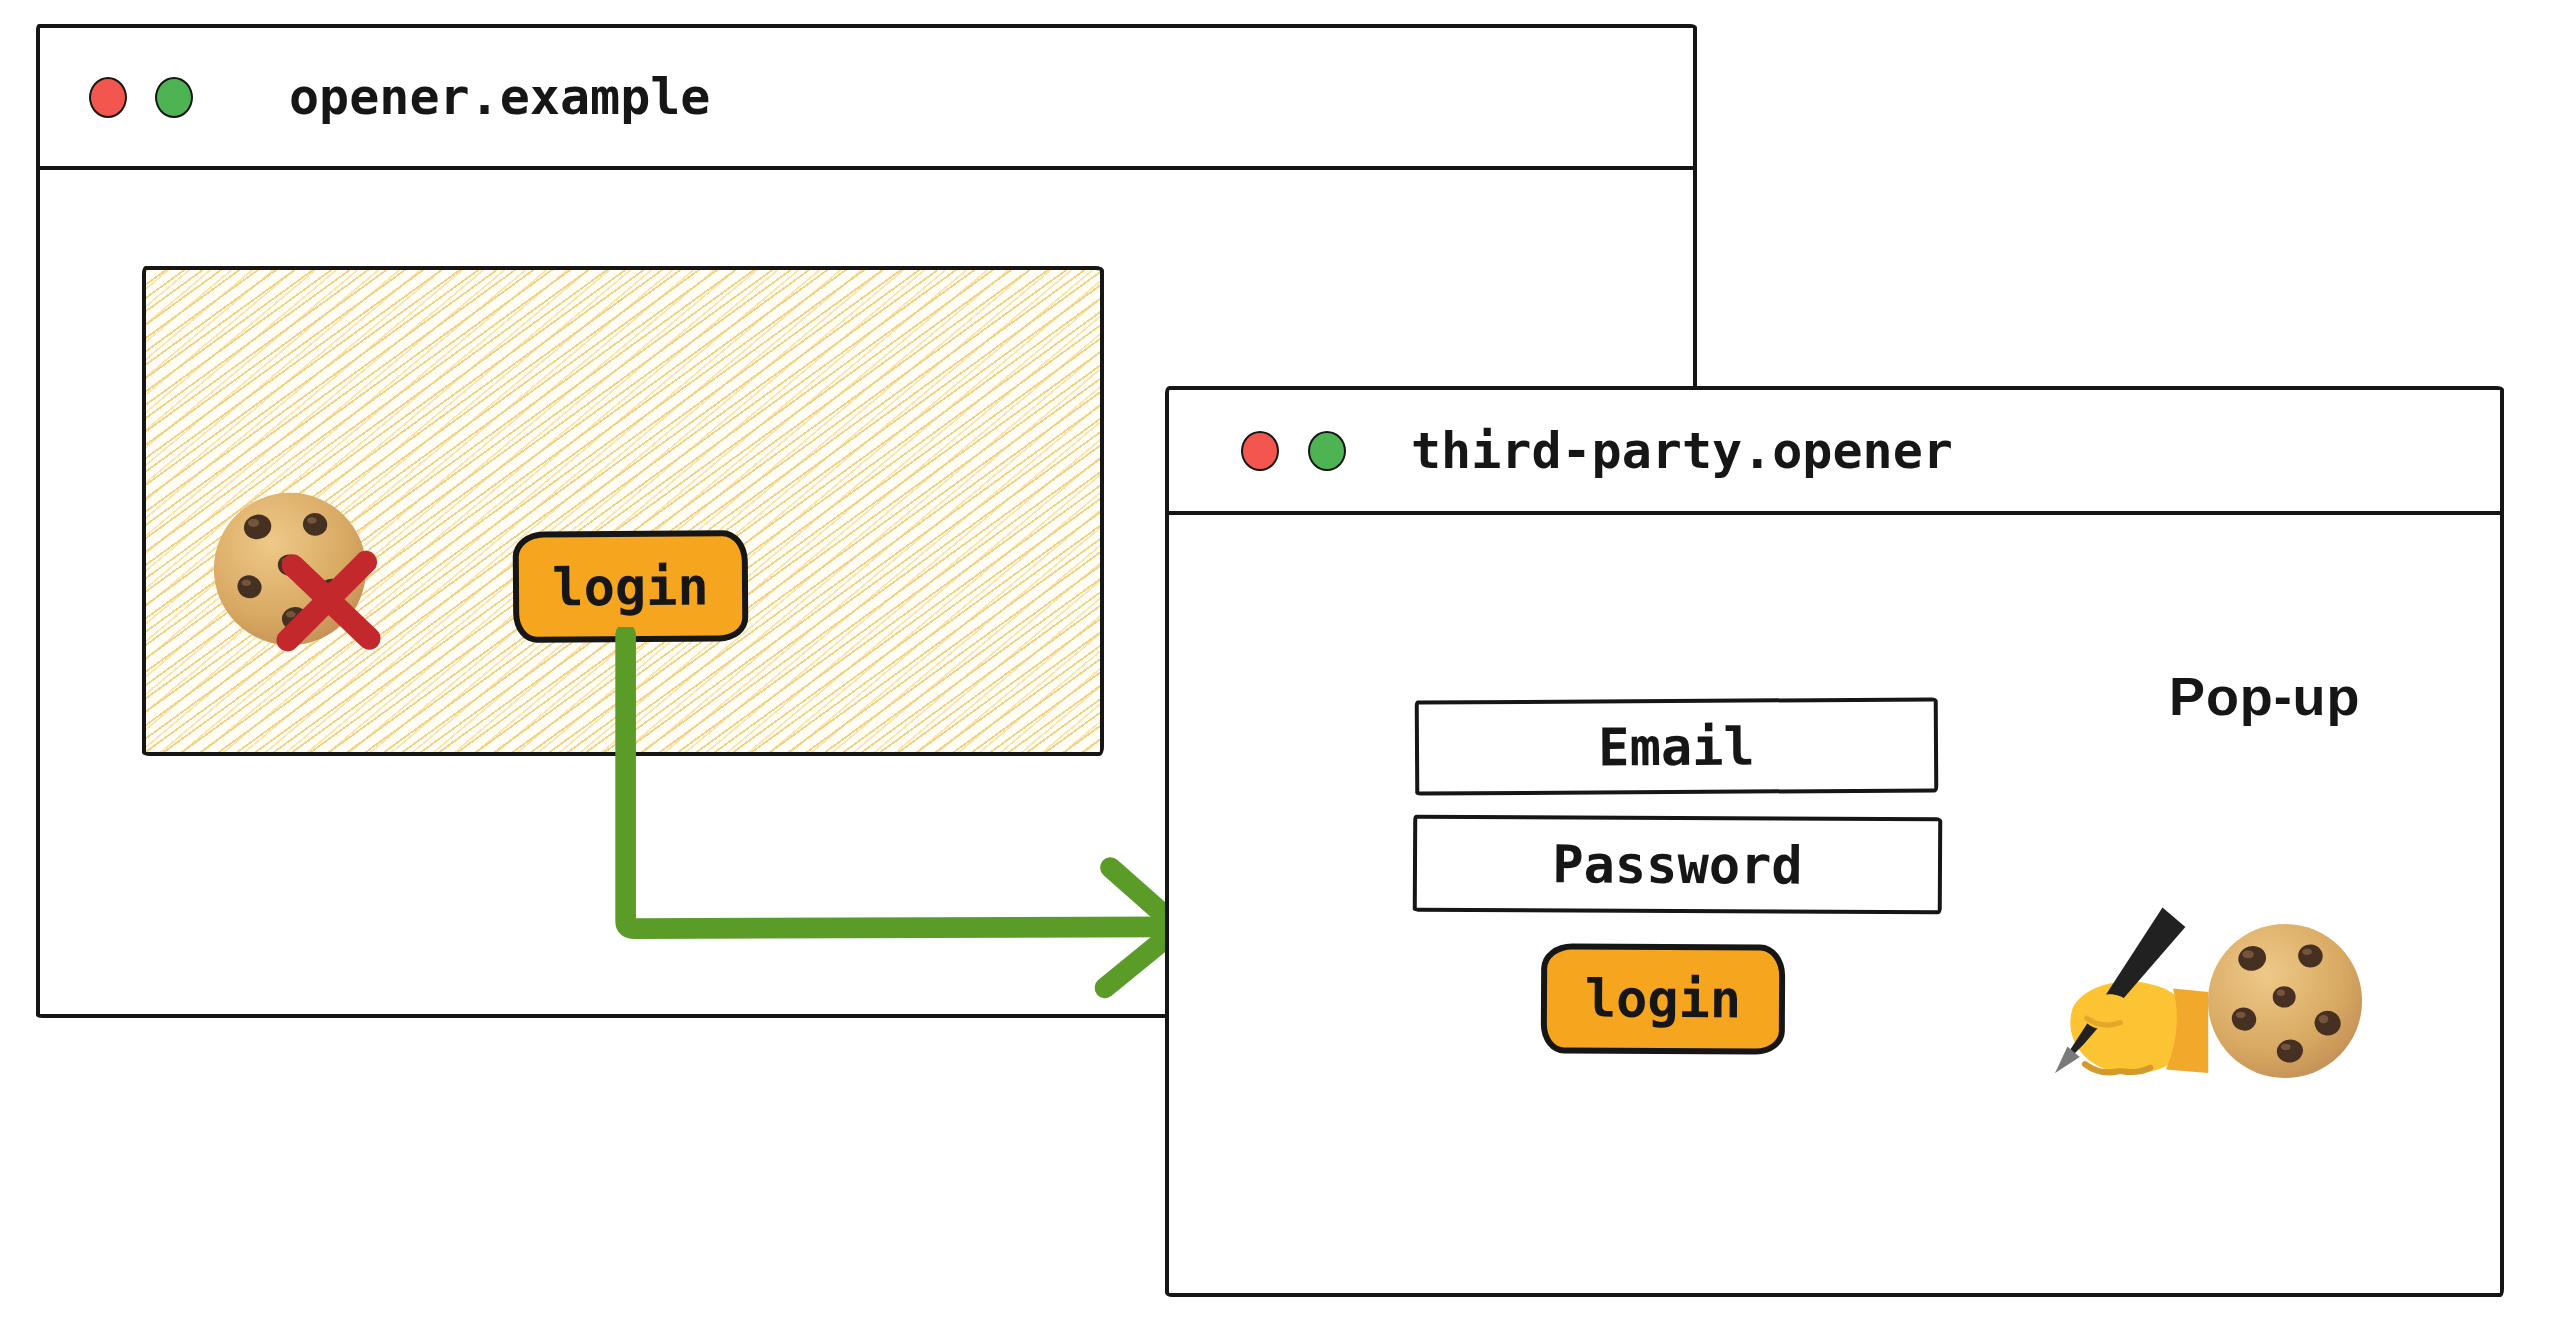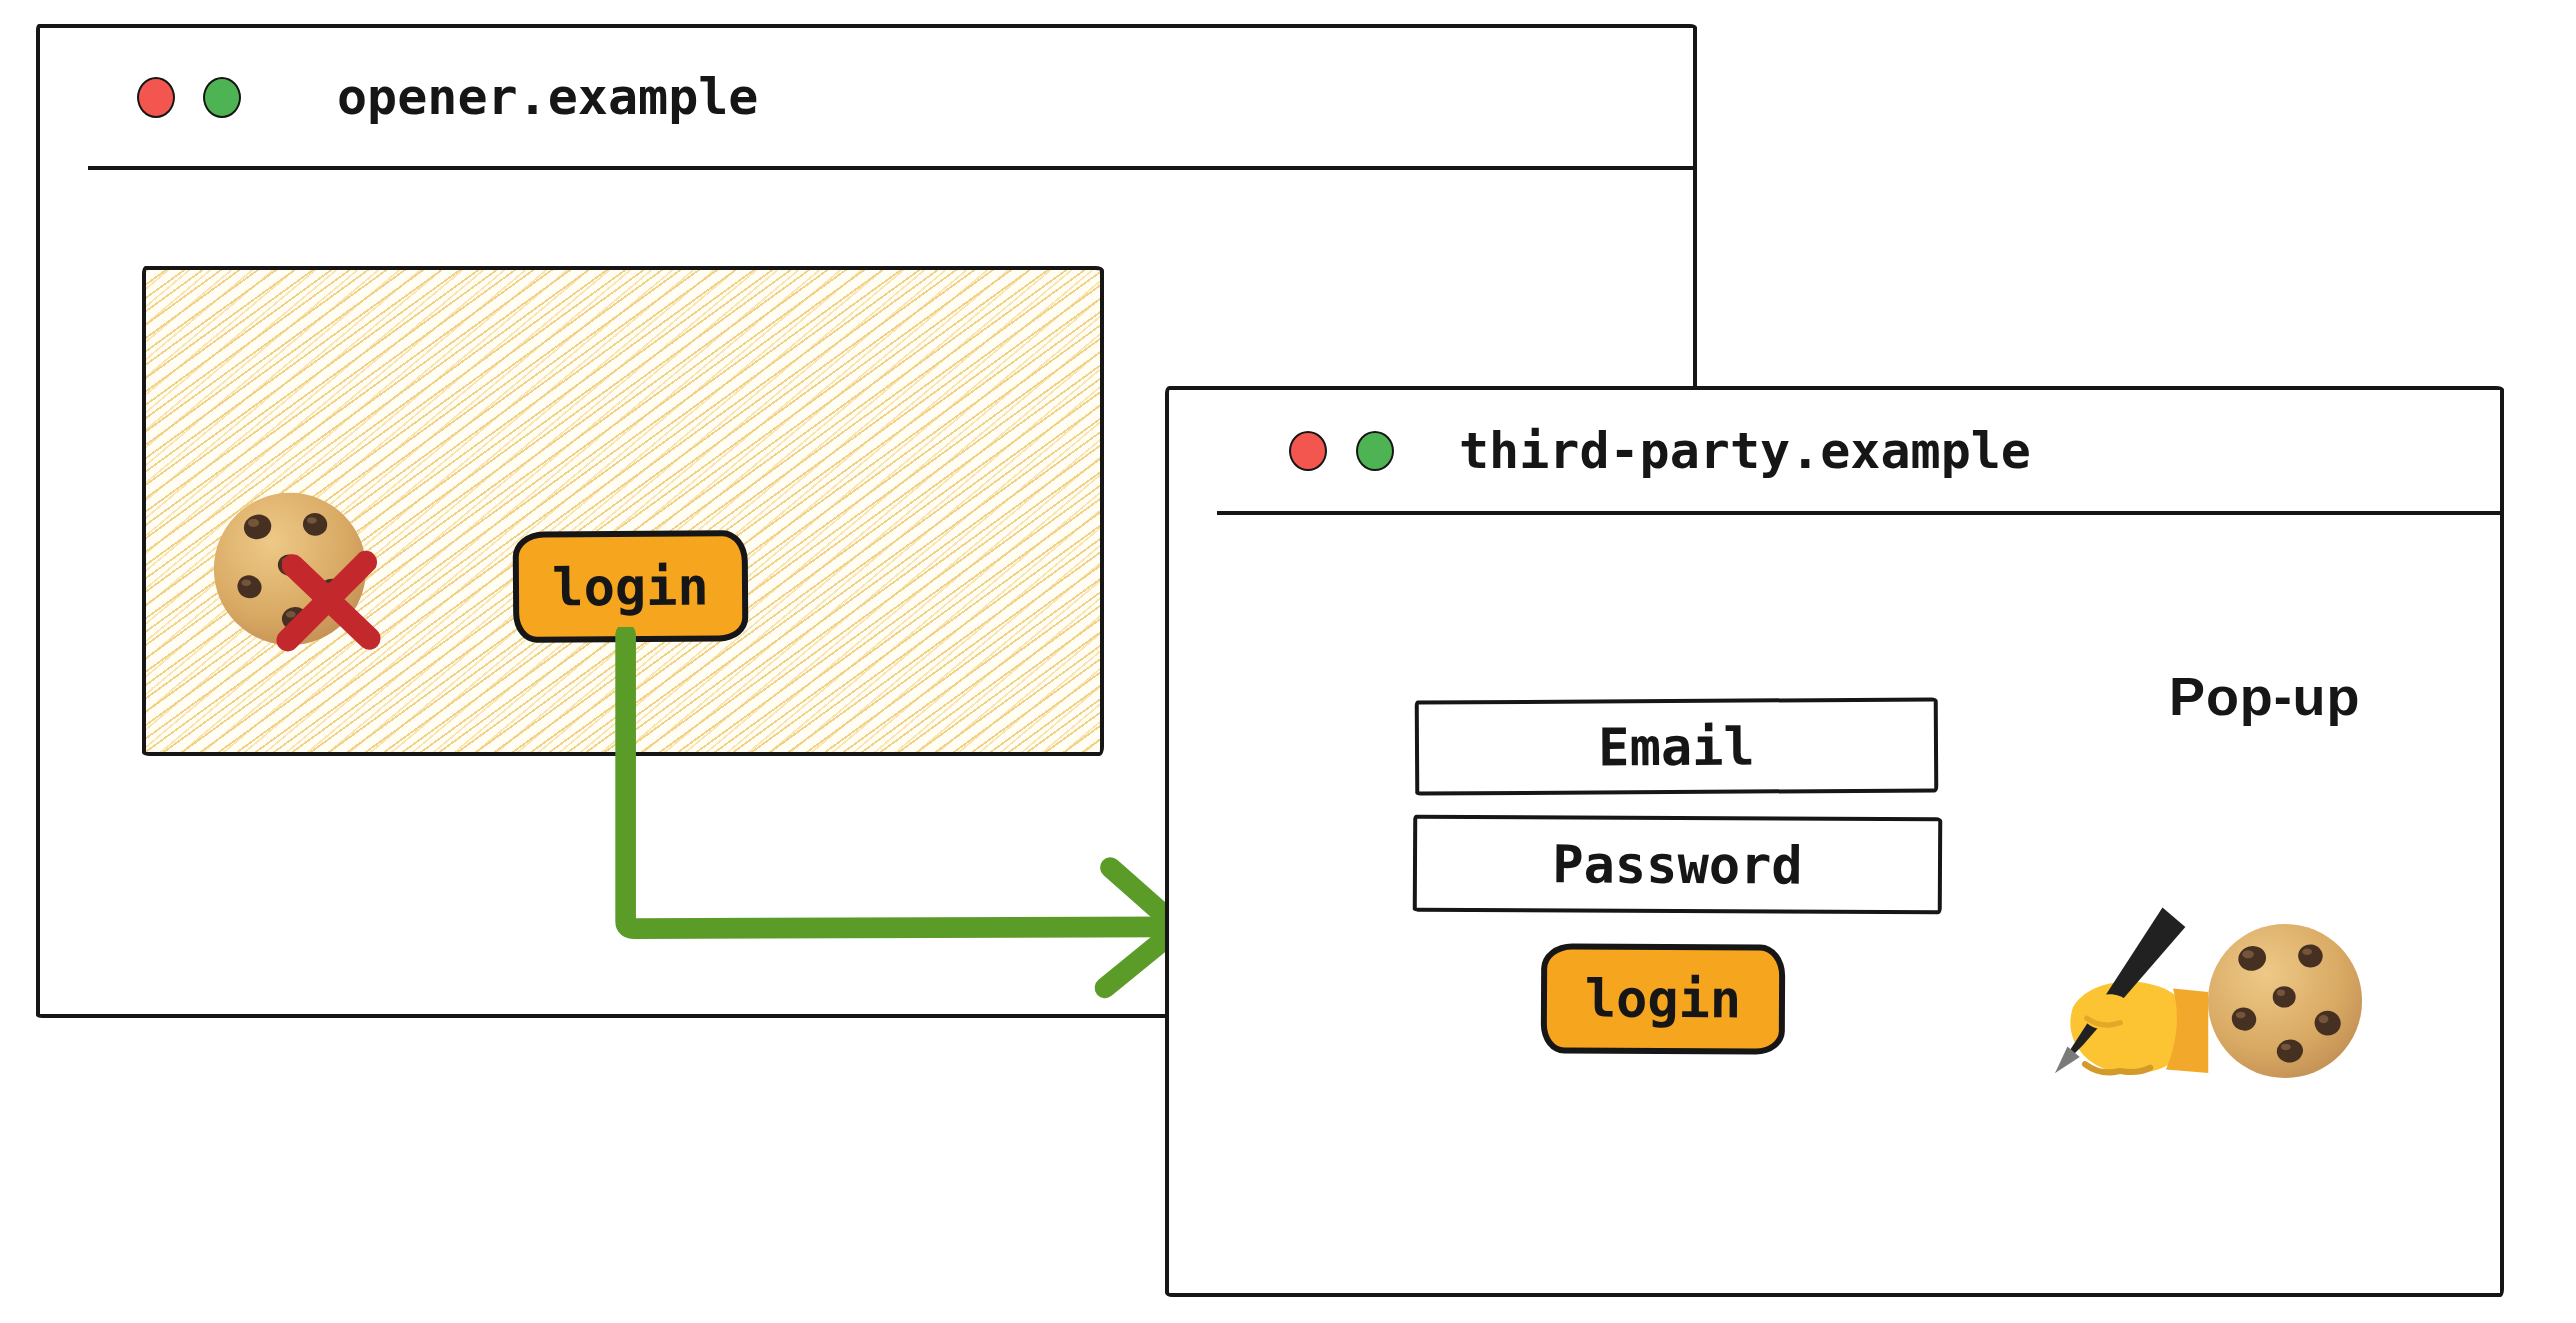--- a/index.html
+++ b/index.html
@@ -9,21 +9,20 @@
     position:relative; width:2576px; height:1324px;
     background:#ffffff; overflow:hidden;
     font-family:"DejaVu Sans Mono","Liberation Mono",monospace;
     color:var(--ink,#161616);
   }
 
   
   .sketch {
     border:4.5px solid var(--ink,#161616);
     box-sizing:border-box;
-    padding-left:48px;
   }
   .hachure {
     background-color:#fffdf4;
     background-image:
       repeating-linear-gradient(144deg,
         rgba(240,208,130,0.95) 0px, rgba(240,208,130,0.95) 1.8px,
         transparent 1.8px, transparent 10.8px),
       repeating-linear-gradient(140deg,
         rgba(246,222,158,0.75) 0px, rgba(246,222,158,0.75) 1.8px,
         transparent 1.8px, transparent 13.5px);
@@ -157,21 +156,21 @@
 
   <svg id="flow-arrow" viewBox="0 0 680 430">
     <path d="M26,8 L26,328 Q26,336 36,336 L636,334" stroke="#5b9c28" stroke-width="23" stroke-linecap="round" stroke-linejoin="round" fill="none"></path>
     <path d="M566,268 L642,335 L560,402" stroke="#5b9c28" stroke-width="23" stroke-linecap="round" stroke-linejoin="round" fill="none"></path>
   </svg>
 
   <div class="window sketch hachure" id="window-popup">
     <div class="titlebar">
       <span class="traffic-dot dot-red" style="margin-left:72px;height:40px;"></span>
       <span class="traffic-dot dot-green" style="margin-left:29px;height:40px;"></span>
-      <span class="window-title" style="margin-left:65px;">third-party.example</span>
+      <span class="window-title" style="margin-left:65px;">third-party.opener</span>
     </div>
 
     <div id="popup-label">Pop-up</div>
 
     <div class="field" id="email-field">Email</div>
     <div class="field" id="password-field">Password</div>
 
     <div class="login-btn" id="login-btn-popup">login</div>
 
     <svg class="art" id="hand-art" viewBox="0 0 200 200">

